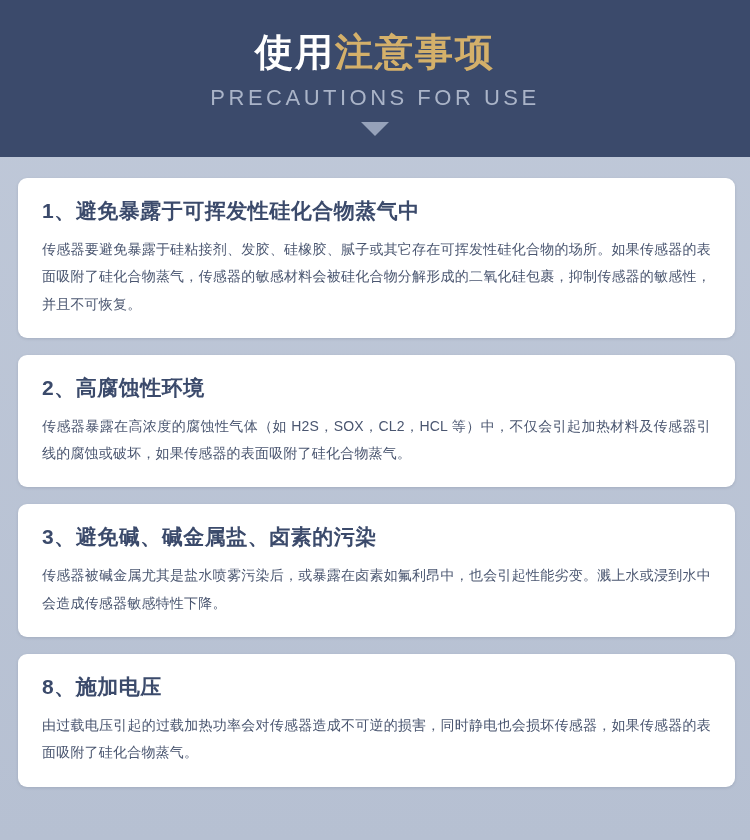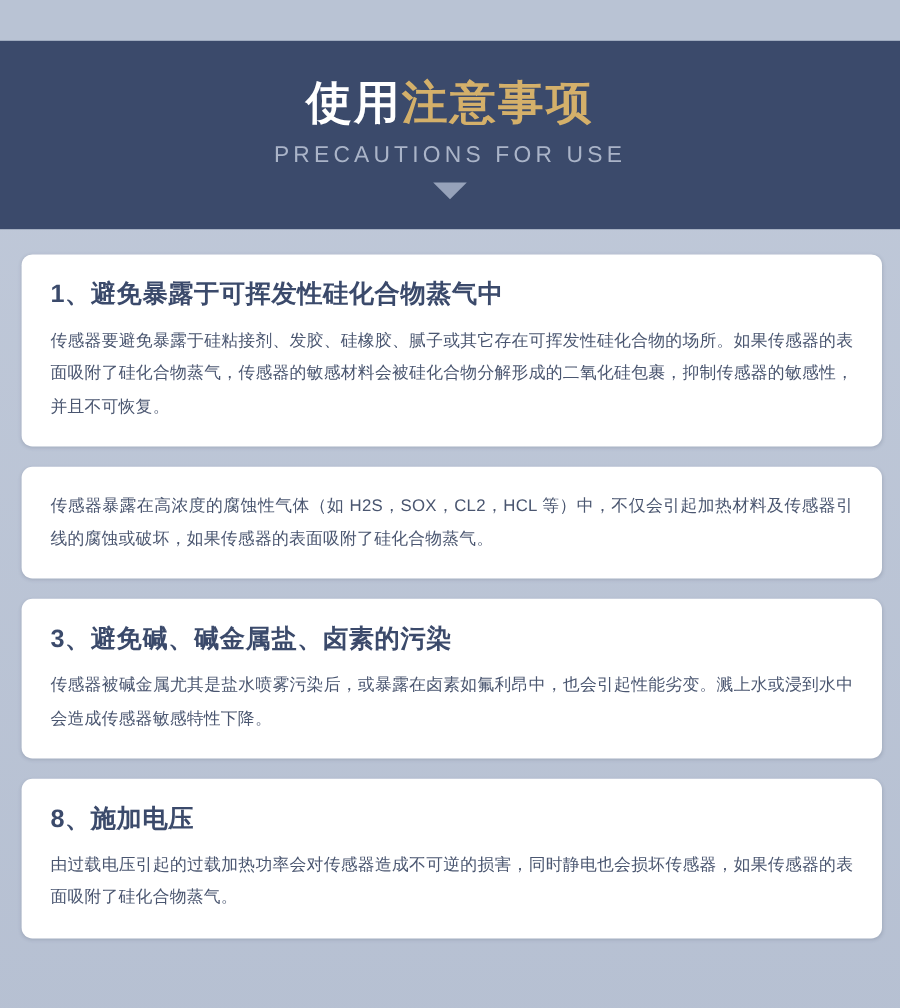--- a/index.html
+++ b/index.html
@@ -29,28 +29,27 @@
     box-sizing: border-box;
     text-align: center;
   }
   .header-title {
     padding-top: 33px;
     font-size: 38px;
     font-weight: bold;
     letter-spacing: 2px;
     line-height: 1.05;
     color: #ffffff;
-    margin-top: 34px;
   }
   .header-title .accent {
     color: #d4b06a;
   }
   .header-sub {
     margin-top: 12px;
-    font-size: 19px;
+    font-size: 22px;
     letter-spacing: 3.5px;
     color: #aab4c8;
   }
   .header-arrow {
     margin: 11px auto 0 auto;
     width: 0;
     height: 0;
     border-left: 14px solid transparent;
     border-right: 14px solid transparent;
     border-top: 14px solid #96a2ba;
@@ -96,20 +95,21 @@
   </div>
 
   <div class="content">
 
     <div class="card">
       <div class="card-title">1、避免暴露于可挥发性硅化合物蒸气中</div>
       <div class="card-body">传感器要避免暴露于硅粘接剂、发胶、硅橡胶、腻子或其它存在可挥发性硅化合物的场所。如果传感器的表面吸附了硅化合物蒸气，传感器的敏感材料会被硅化合物分解形成的二氧化硅包裹，抑制传感器的敏感性，并且不可恢复。</div>
     </div>
 
     <div class="card">
+      <div class="card-title">2、高腐蚀性环境</div>
       <div class="card-body">传感器暴露在高浓度的腐蚀性气体（如 H2S，SOX，CL2，HCL 等）中，不仅会引起加热材料及传感器引线的腐蚀或破坏，如果传感器的表面吸附了硅化合物蒸气。</div>
     </div>
 
     <div class="card">
       <div class="card-title">3、避免碱、碱金属盐、卤素的污染</div>
       <div class="card-body">传感器被碱金属尤其是盐水喷雾污染后，或暴露在卤素如氟利昂中，也会引起性能劣变。溅上水或浸到水中会造成传感器敏感特性下降。</div>
     </div>
 
     <div class="card">
       <div class="card-title">8、施加电压</div>

